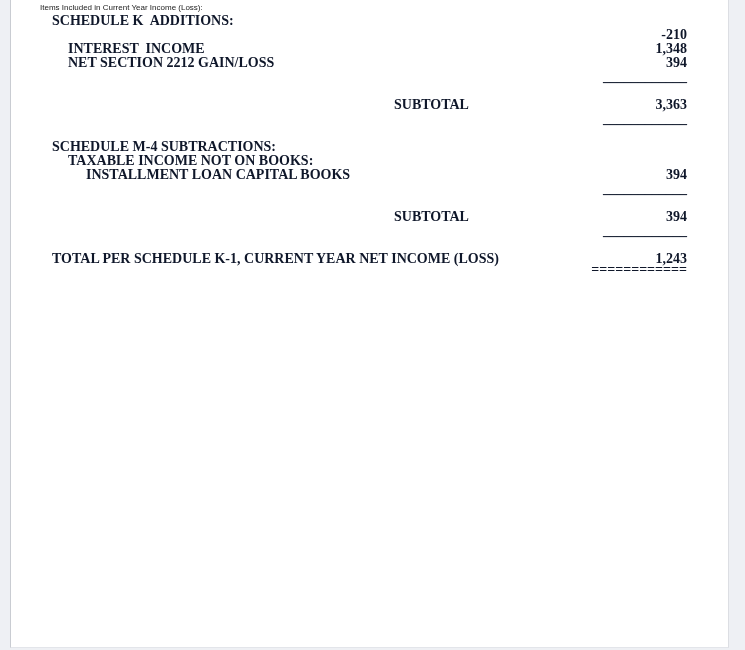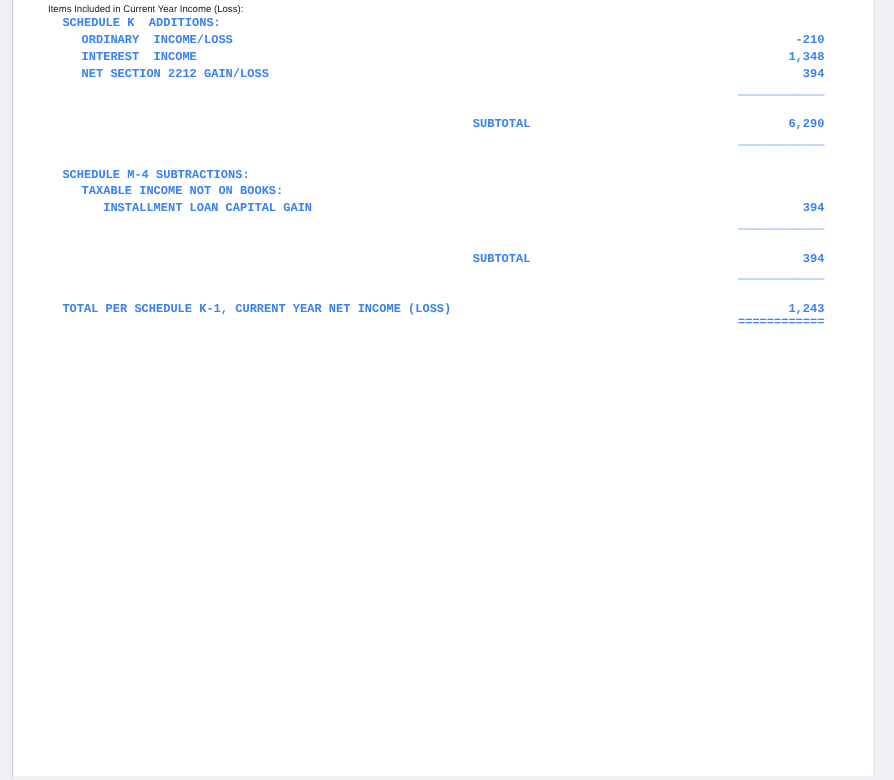--- a/index.html
+++ b/index.html
@@ -36,25 +36,25 @@
     font-size: 8px;
     line-height: 9px;
     color: #1b1b1b;
     white-space: pre;
   }
   .report {
     position: absolute;
     left: 41px;
     top: 14px;
     width: 635px;
-    font-family: Liberation Mono, monospace;
+    font-family: Liberation Serif, serif;
     font-weight: bold;
-    font-size: 10px;
+    font-size: 14px;
     line-height: 14px;
-    color: #3b82f6;
+    color: #0f172a;
   }
   .row {
     position: relative;
     height: 14px;
     white-space: pre;
   }
   .row .label {
     position: absolute;
     left: 0;
     top: 0;
@@ -90,21 +90,20 @@
 
     <div class="header-note">Items Included in Current Year Income (Loss):</div>
 
     <div class="report">
 
       <div class="row">
         <span class="label">SCHEDULE K  ADDITIONS:</span>
       </div>
 
       <div class="row">
-        <span class="label ind2">ORDINARY  INCOME/LOSS</span>
         <span class="value">-210</span>
       </div>
 
       <div class="row">
         <span class="label ind2">INTEREST  INCOME</span>
         <span class="value">1,348</span>
       </div>
 
       <div class="row">
         <span class="label ind2">NET SECTION 2212 GAIN/LOSS</span>
@@ -112,39 +111,39 @@
       </div>
 
       <div class="row">
         <span class="rule-text">____________</span>
       </div>
 
       <div class="row"></div>
 
       <div class="row">
         <span class="label sub">SUBTOTAL</span>
-        <span class="value">6,290</span>
+        <span class="value">3,363</span>
       </div>
 
       <div class="row">
         <span class="rule-text">____________</span>
       </div>
 
       <div class="row"></div>
 
       <div class="row">
         <span class="label">SCHEDULE M-4 SUBTRACTIONS:</span>
       </div>
 
       <div class="row">
         <span class="label ind2">TAXABLE INCOME NOT ON BOOKS:</span>
       </div>
 
       <div class="row">
-        <span class="label ind3">INSTALLMENT LOAN CAPITAL GAIN</span>
+        <span class="label ind3">INSTALLMENT LOAN CAPITAL BOOKS</span>
         <span class="value">394</span>
       </div>
 
       <div class="row">
         <span class="rule-text">____________</span>
       </div>
 
       <div class="row"></div>
 
       <div class="row">

